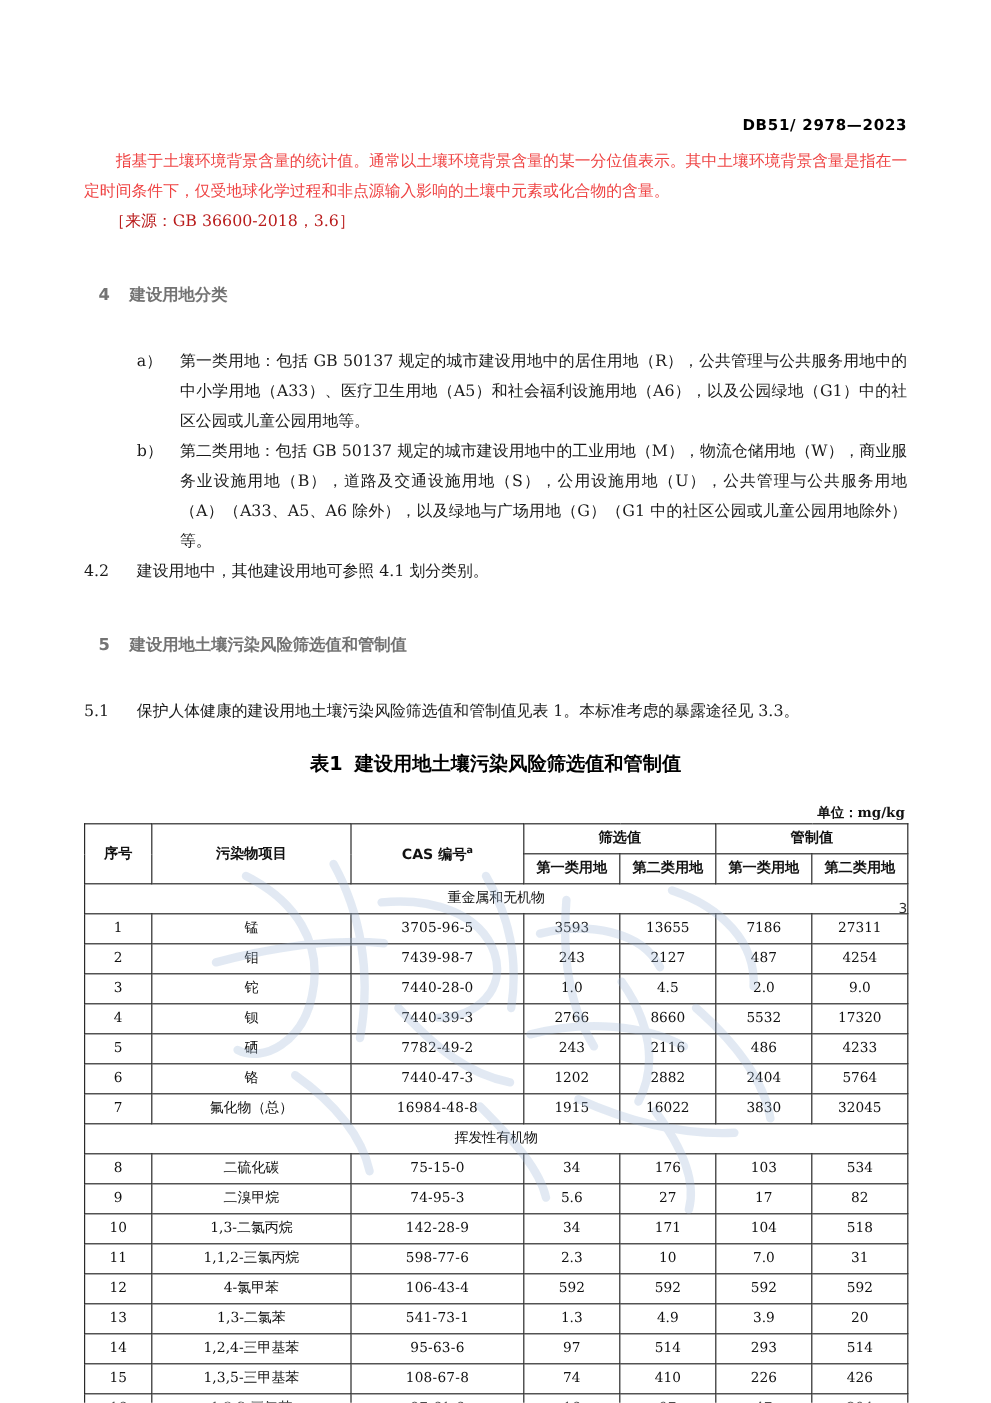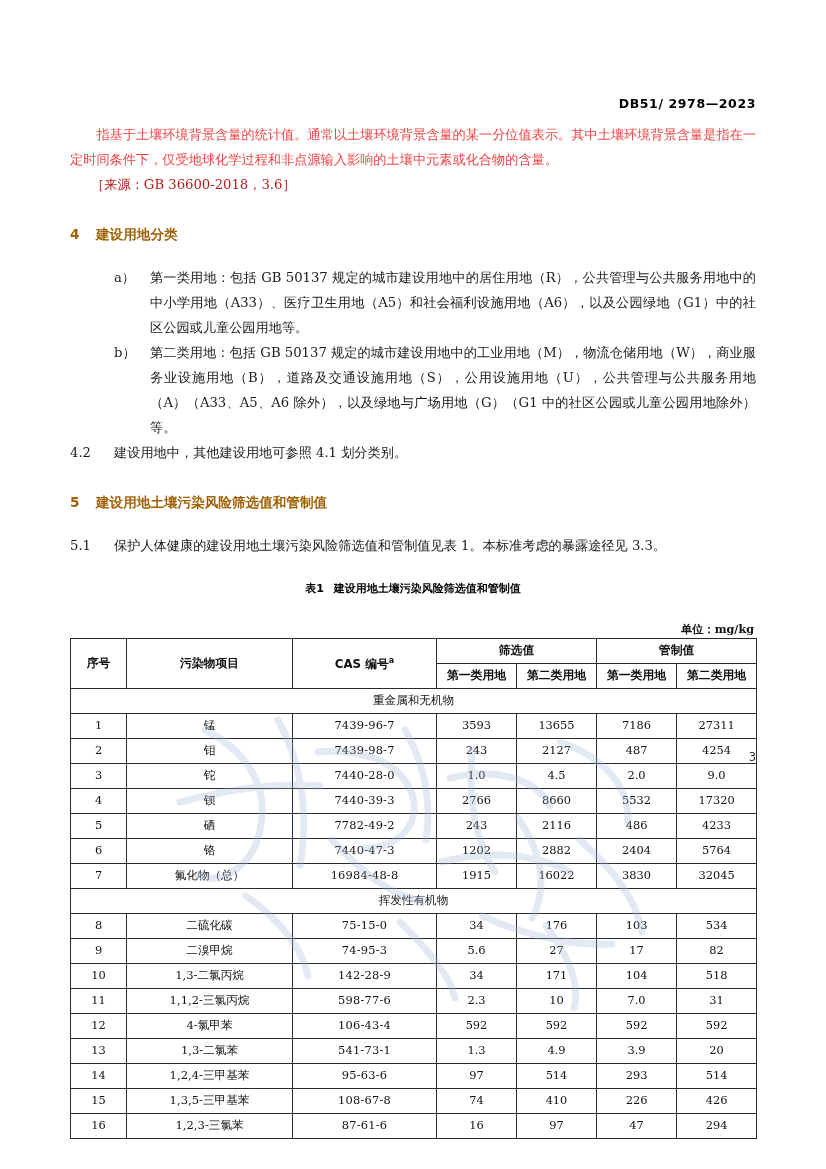--- a/index.html
+++ b/index.html
@@ -61,22 +61,22 @@
     color: #b91c1c;
   }
   .spacer-md { height: 20px; }
   .spacer-lg { height: 26px; }
 
   h2.clause {
     font-family: "DejaVu Sans", "Liberation Sans", sans-serif;
     font-size: 13.6px;
     font-weight: 700;
     line-height: 22px;
-    margin: 0;
-    color: #a16207;
+    margin: 12px;
+    color: #737373;
   }
   h2.clause .num { display: inline-block; min-width: 26px; }
 
   .numbered {
     display: flex;
     font-size: 13.2px;
     line-height: 25px;
   }
   .numbered .lbl {
     flex: 0 0 44px;
@@ -101,21 +101,21 @@
   .listitem .body {
     flex: 1 1 auto;
     text-align: justify;
     text-justify: inter-ideograph;
   }
 
   
   .table-caption {
     text-align: center;
     font-family: "DejaVu Sans", "Liberation Sans", sans-serif;
-    font-size: 11px;
+    font-size: 16px;
     font-weight: 700;
     line-height: 22px;
     color: #000;
   }
   .table-caption .capnum { margin-right: 10px; }
 
   .unit-line {
     text-align: right;
     font-size: 11.2px;
     line-height: 18px;
@@ -267,21 +267,21 @@
           <th>第二类用地</th>
         </tr>
       </thead>
       <tbody id="risk-tbody">
           <tr class="section">
             <td colspan="7">重金属和无机物</td>
           </tr>
           <tr>
             <td>1</td>
             <td class="name">锰</td>
-            <td class="cas">7439-96-7</td>
+            <td class="cas">3705-96-5</td>
             <td>3593</td>
             <td>13655</td>
             <td>7186</td>
             <td>27311</td>
           </tr>
           <tr>
             <td>2</td>
             <td class="name">钼</td>
             <td class="cas">7439-98-7</td>
             <td>243</td>

